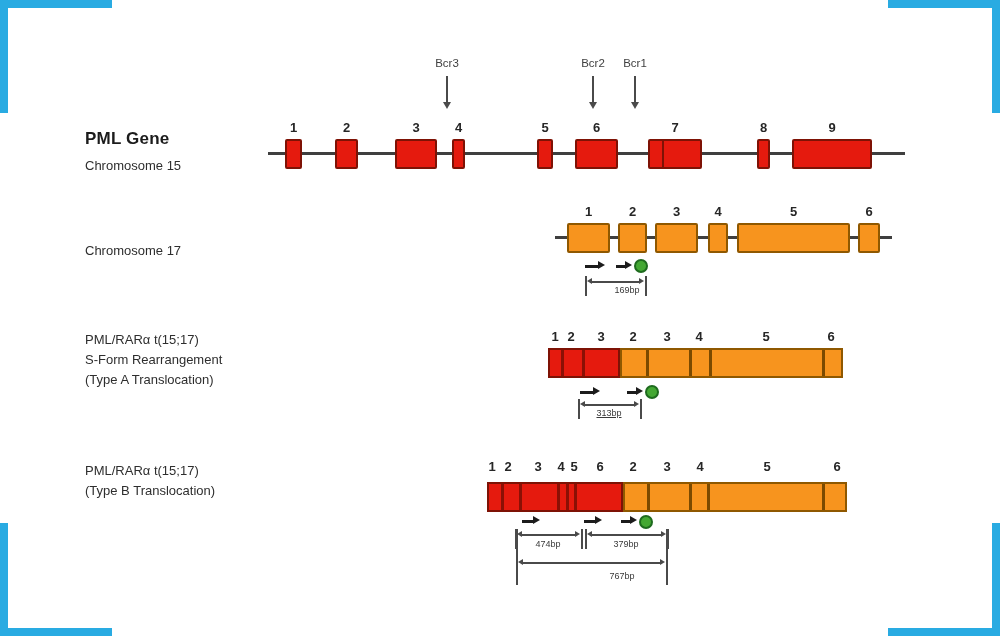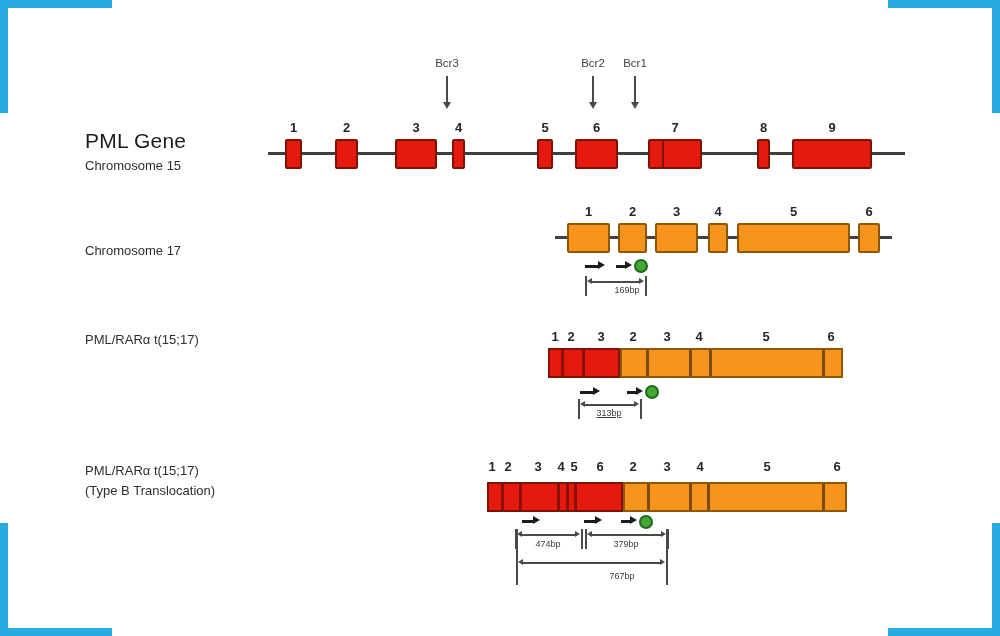--- a/index.html
+++ b/index.html
@@ -7,21 +7,21 @@
   #stage {
     position:relative; width:1000px; height:636px; background:#ffffff;
     overflow:hidden; font-family:"Liberation Sans","DejaVu Sans",sans-serif;
   }
   .abs { position:absolute; }
   .corner { position:absolute; width:112px; height:113px; box-sizing:border-box; }
   .corner.tl { top:0; left:0;  border-top:8px solid var(--accent); border-left:8px solid var(--accent); }
   .corner.tr { top:0; right:0; border-top:8px solid var(--accent); border-right:8px solid var(--accent); }
   .corner.bl { bottom:0; left:0;  border-bottom:8px solid var(--accent); border-left:8px solid var(--accent); }
   .corner.br { bottom:0; right:0; border-bottom:8px solid var(--accent); border-right:8px solid var(--accent); }
-  .gene-title { position:absolute; left:85px; font-size:21px; font-weight:400; color:#1c1c1c; letter-spacing:0.2px; }
+  .gene-title { position:absolute; left:85px; font-size:17px; font-weight:700; color:#1c1c1c; letter-spacing:0.2px; }
   .gene-subtitle { position:absolute; left:85px; font-size:13px; color:#2e2e2e; }
   .fusion-title { position:absolute; left:85px; font-size:13px; color:#2e2e2e; line-height:20px; }
   .num { font-size:13px; font-weight:700; color:#262626; transform:translateX(-50%); white-space:nowrap; }
   .bcr { font-size:11.5px; color:#3f3f3f; transform:translateX(-50%); white-space:nowrap; }
   .bp  { font-size:9px; color:#3a3a3a; transform:translateX(-50%); white-space:nowrap; }
   .tri-right    { width:0; height:0; border-top:4.5px solid transparent; border-bottom:4.5px solid transparent; border-left:7px solid #1c1c1c; }
   .tri-down     { width:0; height:0; border-left:4.5px solid transparent; border-right:4.5px solid transparent; border-top:7px solid #4a4a4a; }
   .tri-left-sm  { width:0; height:0; border-top:3.5px solid transparent; border-bottom:3.5px solid transparent; border-right:5px solid #4a4a4a; }
   .tri-right-sm { width:0; height:0; border-top:3.5px solid transparent; border-bottom:3.5px solid transparent; border-left:5px solid #4a4a4a; }
 </style>
@@ -34,20 +34,22 @@
   <div class="corner bl"></div>
   <div class="corner br"></div>
 
   <div class="gene-title" style="top:129px">PML Gene</div>
   <div class="gene-subtitle" style="top:158px">Chromosome 15</div>
 
   <div class="gene-subtitle" style="top:243px">Chromosome 17</div>
 
   <div class="fusion-title" style="top:330px">
     <div>PML/RARα t(15;17)</div>
+    <div>S-Form Rearrangement</div>
+    <div>(Type A Translocation)</div>
   </div>
 
   <div class="fusion-title" style="top:461px">
     <div>PML/RARα t(15;17)</div>
     <div>(Type B Translocation)</div>
   </div>
 <div class="abs" style="left: 268px; top: 152px; width: 637px; height: 3px; background: rgb(63, 63, 63);"></div>
     <div class="abs" style="left: 285px; top: 139px; width: 17px; height: 30px; background: rgb(229, 26, 14); border: 2px solid rgb(126, 18, 5); border-radius: 2px; box-sizing: border-box;"></div>
     <div class="abs num" style="left: 293.5px; top: 120px;">1</div>
     <div class="abs" style="left: 335px; top: 139px; width: 23px; height: 30px; background: rgb(229, 26, 14); border: 2px solid rgb(126, 18, 5); border-radius: 2px; box-sizing: border-box;"></div>

